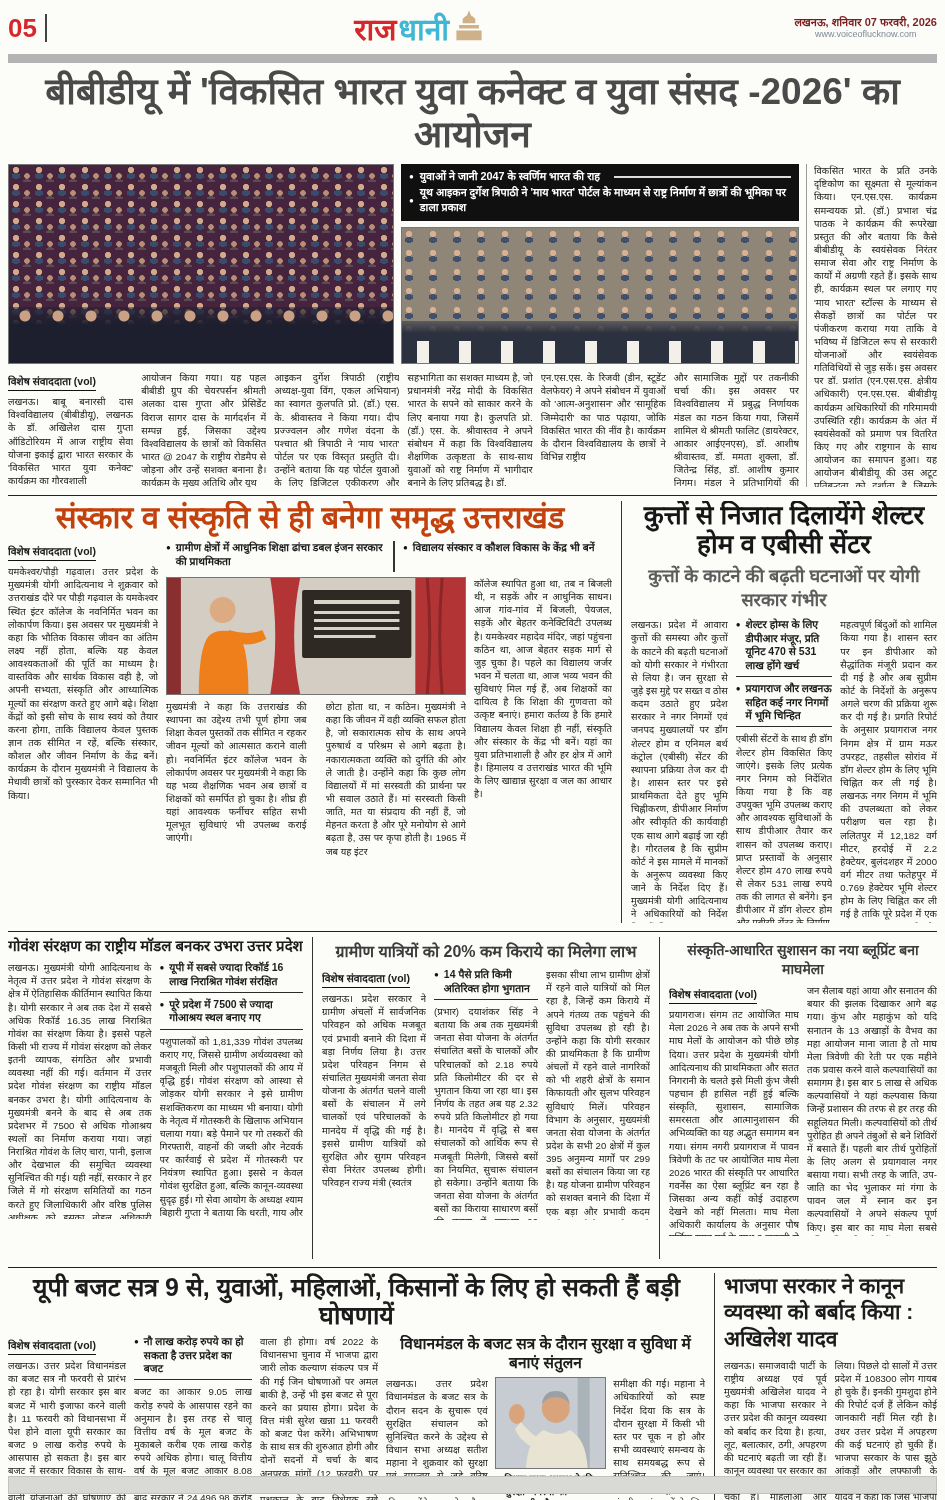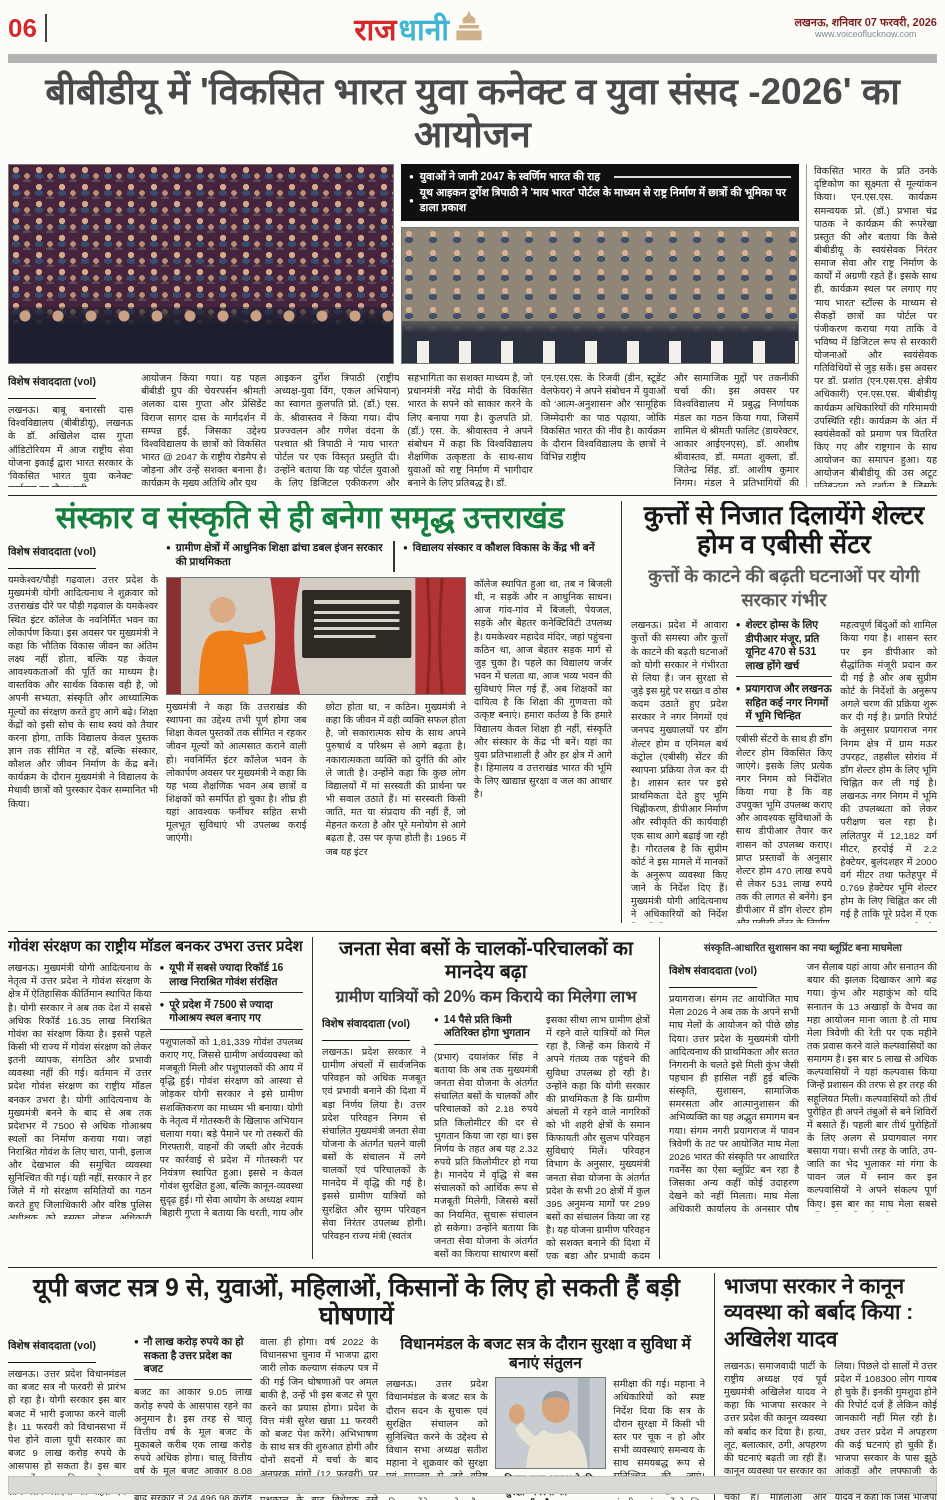--- a/index.html
+++ b/index.html
@@ -15,21 +15,21 @@
   .mh-logo{display:flex;align-items:center;gap:2px;font-size:30px;font-weight:bold;}
   .lg-red{color:#d4282a;}
   .lg-cyan{color:#3fb6d3;}
   .mh-right{text-align:center;line-height:1.3;}
   .dateline{font-size:11px;font-weight:bold;color:#7a1f1f;}
   .website{font-size:9px;color:#7d8a94;}
   .mh-bar{height:9px;background:#b3b3b3;margin:4px 0 6px 0;}
   
   .bcol{font-size:9.6px;line-height:1.37;text-align:justify;color:#222;overflow:hidden;margin:0;}
   .byline{font-size:10.5px;font-weight:bold;border-bottom:1.4px solid #111;display:inline-block;
-          padding-bottom:10px;margin-bottom:4px;}
+          padding-bottom:2px;margin-bottom:4px;}
   .bullet-item{display:flex;gap:5px;font-size:10.5px;font-weight:bold;line-height:1.28;
                border-bottom:1px solid #2a2a2a;padding-bottom:4px;margin-bottom:5px;align-items:flex-start;}
   .dot{font-size:8px;margin-top:2px;color:#111;flex:0 0 auto;}
   .photo{border:1px solid #777;box-sizing:border-box;}
   h1,h2,h3{margin:0;font-weight:bold;}
   section{overflow:hidden;}
   .rule-top{border-top:1.5px solid #222;}
   
   .lead-hl{font-size:37px;color:#4a4a4a;text-align:center;line-height:1.15;margin:2px 0 8px 0;}
   .lead-grid{display:grid;grid-template-columns:386px 398px 1fr;grid-template-rows:200px 116px;gap:7px;}
@@ -59,21 +59,21 @@
     background-image:
       repeating-linear-gradient(90deg,transparent 0 15px,#f2f0e8 15px 27px,transparent 27px 42px),
       linear-gradient(to top,#2c3140 30px,rgba(44,49,64,.5) 42px);
     background-size:100% 22px,100% 100%;background-position:0 bottom,0 0;background-repeat:no-repeat;}
   .lead-side{grid-column:3;grid-row:1/3;border-left:1px solid #999;padding-left:7px;}
   .lead-cols{grid-column:1/3;grid-row:2;display:grid;grid-template-columns:repeat(6,1fr);gap:8px;}
   .lead-cols>div{overflow:hidden;}
   
   .row2{margin-top:8px;padding-top:5px;display:grid;grid-template-columns:604px 1fr;gap:9px;height:422px;}
   .sanskar{overflow:hidden;}
-  .sk-hl{font-size:31px;text-align:center;color:#15803d;line-height:1.1;margin-bottom:6px;}
+  .sk-hl{font-size:31px;text-align:center;color:#c2410c;line-height:1.1;margin-bottom:6px;}
   .sk-top{display:grid;grid-template-columns:150px 1fr;gap:8px;height:372px;}
   .sk-leftcol{overflow:hidden;}
   .sk-mid{display:flex;flex-direction:column;overflow:hidden;}
   .sk-bullets{display:grid;grid-template-columns:1fr 1fr;gap:8px;margin-bottom:5px;}
   .sk-bullets .bullet-item{border-bottom:none;margin-bottom:0;}
   .sk-bullets .b2{border-left:2px solid #333;padding-left:8px;}
   .sk-midgrid{display:grid;grid-template-columns:300px 1fr;gap:8px;flex:1;overflow:hidden;}
   .sk-photo-col{display:flex;flex-direction:column;gap:5px;overflow:hidden;}
   .sk-photo{height:118px;flex:0 0 auto;}
   .sk-cols{display:grid;grid-template-columns:1fr 1fr;gap:19px;flex:1;overflow:hidden;}
@@ -87,21 +87,21 @@
   .row3 article{overflow:hidden;}
   .row3 .div-l{border-left:1.3px solid #333;padding-left:9px;}
   .gv-hl{font-size:15px;text-align:center;line-height:1.2;margin-bottom:6px;}
   .gv-body{display:grid;grid-template-columns:1fr 1fr;gap:8px;height:258px;}
   .gv-body>div{overflow:hidden;}
   .jn-hl{font-size:19.5px;text-align:center;line-height:1.15;}
   .jn-sub{font-size:16px;text-align:center;color:#3c3c3c;font-weight:bold;margin:3px 0 6px 0;}
   .jn-body{display:grid;grid-template-columns:1fr 1fr 1fr;gap:8px;height:252px;}
   .jn-body>div{overflow:hidden;}
   .mg-hl{font-size:19.5px;text-align:center;line-height:1.15;}
-  .mg-sub{font-size:10px;text-align:center;color:#3c3c3c;font-weight:bold;margin:3px 0 6px 0;}
+  .mg-sub{font-size:14px;text-align:center;color:#3c3c3c;font-weight:bold;margin:3px 0 6px 0;}
   .mg-body{display:grid;grid-template-columns:1fr 1fr;gap:8px;height:252px;}
   .mg-body>div{overflow:hidden;}
   
   .row4{margin-top:8px;padding-top:5px;display:grid;grid-template-columns:697px 1fr;gap:9px;height:318px;}
   .bd-hl{font-size:25px;text-align:center;line-height:1.12;margin-bottom:6px;}
   .bd-body{display:grid;grid-template-columns:118px 118px 118px 1fr;gap:8px;height:276px;}
   .bd-body>div{overflow:hidden;}
   .vd-sub{font-size:15.5px;font-weight:bold;text-align:center;line-height:1.2;margin-bottom:5px;}
   .vd-body{display:grid;grid-template-columns:1.02fr 1.12fr 0.92fr;gap:7px;height:246px;}
   .vd-body>div{overflow:hidden;}
@@ -113,21 +113,21 @@
   
   .foot-strip{position:absolute;left:8px;right:8px;bottom:6px;height:16px;background:#d9d9d6;border:1px solid #c2c2bf;}
 </style>
 </head>
 <body>
 
 <div class="page">
 
   <header class="masthead">
     <div class="mh-left">
-      <span class="pageno">06</span>
+      <span class="pageno">05</span>
       <span class="pn-div"></span>
     </div>
     <div class="mh-logo">
       <span class="lg-red">राज</span>
         <span class="lg-cyan">धानी</span>
       <span>
         <svg width="36" height="32" viewBox="0 0 40 34">
             <path d="M20 1 l3 7 h-6 z M13 10 q7 -8 14 0 v5 h-14 z M9 17 h22 v4 h-22 z M6 23 h28 v11 h-28 z" fill="#c9a87c" opacity="0.9"></path>
           </svg>
       </span>
@@ -258,21 +258,20 @@
           <div class="bullet-item">
             <span class="dot">●</span>
             <span>पूरे प्रदेश में 7500 से ज्यादा गोआश्रय स्थल बनाए गए</span>
           </div>
           <p class="bcol">पशुपालकों को 1,81,339 गोवंश उपलब्ध कराए गए, जिससे ग्रामीण अर्थव्यवस्था को मजबूती मिली और पशुपालकों की आय में वृद्धि हुई। गोवंश संरक्षण को आस्था से जोड़कर योगी सरकार ने इसे ग्रामीण सशक्तिकरण का माध्यम भी बनाया। योगी के नेतृत्व में गोतस्करी के खिलाफ अभियान चलाया गया। बड़े पैमाने पर गो तस्करों की गिरफ्तारी, वाहनों की जब्ती और नेटवर्क पर कार्रवाई से प्रदेश में गोतस्करी पर नियंत्रण स्थापित हुआ। इससे न केवल गोवंश सुरक्षित हुआ, बल्कि कानून-व्यवस्था सुदृढ़ हुई। गो सेवा आयोग के अध्यक्ष श्याम बिहारी गुप्ता ने बताया कि धरती, गाय और मानव जीवन सभी के लिए गोवंश बड़ा आशीर्वाद हैं।</p>
         </div>
       </div>
     </article>
 
     <article class="div-l">
-      <h2 class="jn-hl">जनता सेवा बसों के चालकों-परिचालकों का मानदेय बढ़ा</h2>
       <div class="jn-sub">ग्रामीण यात्रियों को 20% कम किराये का मिलेगा लाभ</div>
       <div class="jn-body">
         <div>
           <div class="byline">विशेष संवाददाता (vol)</div>
           <p class="bcol">लखनऊ। प्रदेश सरकार ने ग्रामीण अंचलों में सार्वजनिक परिवहन को अधिक मजबूत एवं प्रभावी बनाने की दिशा में बड़ा निर्णय लिया है। उत्तर प्रदेश परिवहन निगम से संचालित मुख्यमंत्री जनता सेवा योजना के अंतर्गत चलने वाली बसों के संचालन में लगे चालकों एवं परिचालकों के मानदेय में वृद्धि की गई है। इससे ग्रामीण यात्रियों को सुरक्षित और सुगम परिवहन सेवा निरंतर उपलब्ध होगी। परिवहन राज्य मंत्री (स्वतंत्र</p>
         </div>
         <div>
           <div class="bullet-item">
             <span class="dot">●</span>
             <span>14 पैसे प्रति किमी अतिरिक्त होगा भुगतान</span>

